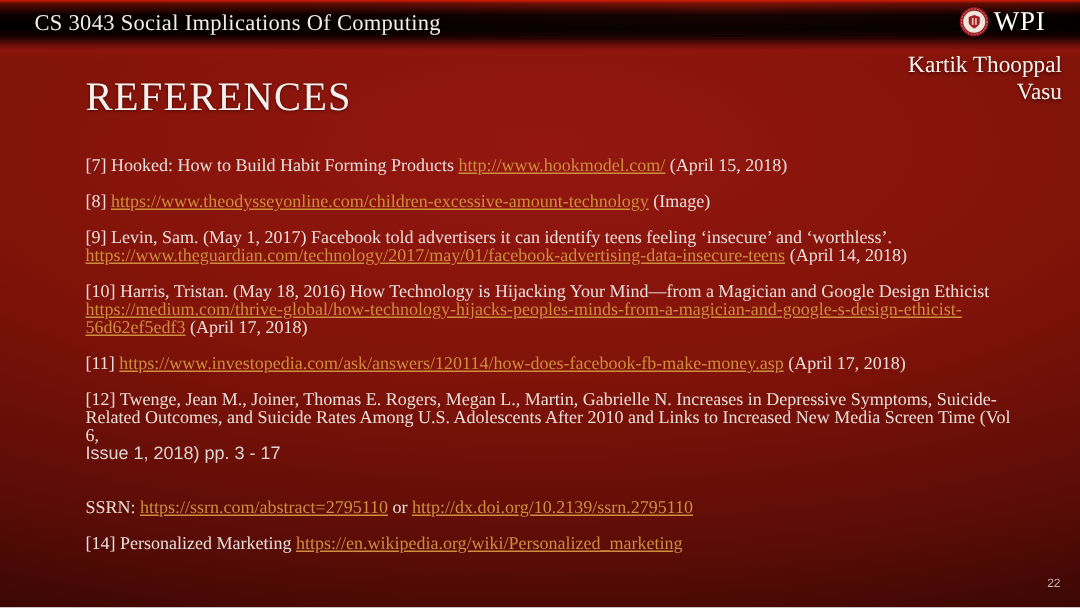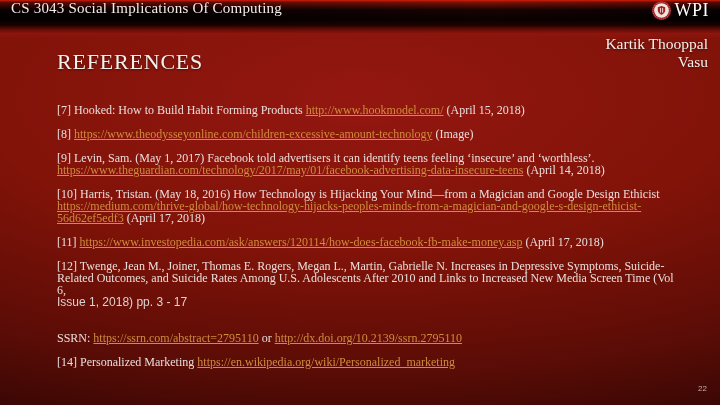--- a/index.html
+++ b/index.html
@@ -9,21 +9,21 @@
     position: relative;
   }
   .slide {
     position: absolute; inset: 0;
     background: radial-gradient(ellipse 140% 100% at 50% 24%,
       #931710 0%, #811309 38%, #5a0c06 68%, #330604 88%, #1f0302 100%);
   }
   
   .top-bar {
     position: absolute; top: 0; left: 0; right: 0; height: 25px;
-    display: flex; align-items: flex-start; padding: 0 11px;
+    display: flex; align-items: flex-end; padding: 0 23px;
     background:
       linear-gradient(180deg, rgba(220,30,8,0.95) 0%, rgba(130,18,5,0.6) 9%,
         rgba(5,0,0,0.82) 40%, rgba(0,0,0,0.9) 78%, rgba(25,2,0,0.95) 100%),
       linear-gradient(90deg, #1a0200 0%, #2a0301 32%, #6e1308 68%, #400603 86%, #0c0000 100%);
   }
   .course-title {
     flex: 1;
     color: #f3ece8; font-size: 15px; letter-spacing: 0.2px;
     text-shadow: 0 1px 2px rgba(0,0,0,0.8);
     white-space: nowrap;
@@ -41,21 +41,21 @@
   
   .author {
     position: absolute; top: 35px; right: 12px;
     text-align: right; color: #f7f1ee; font-size: 15.5px; line-height: 18px;
     text-shadow: 0 1px 2px rgba(0,0,0,0.5);
     margin-left: 18px;
   }
   
   .title {
     position: absolute; left: 57px; top: 49px;
-    color: #f6f0ed; font-size: 22px; font-weight: normal; letter-spacing: 0.8px;
+    color: #f6f0ed; font-size: 27px; font-weight: normal; letter-spacing: 0.8px;
     text-shadow: 0 1px 2px rgba(0,0,0,0.5);
     text-align: right;
   }
   
   .refs {
     position: absolute; left: 57px; top: 104px; width: 618px;
     color: #eadedb; font-size: 12px; line-height: 12px;
   }
   .refs p.ref { margin: 0 0 12px 0; }
   .ref-link { color: #cf8d3e; text-decoration: underline; }

